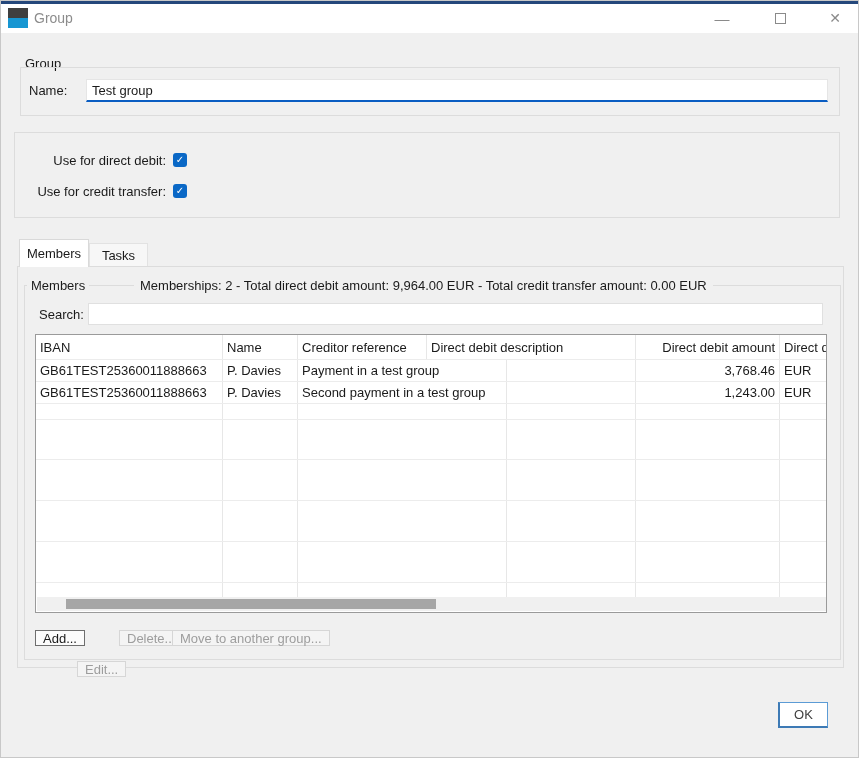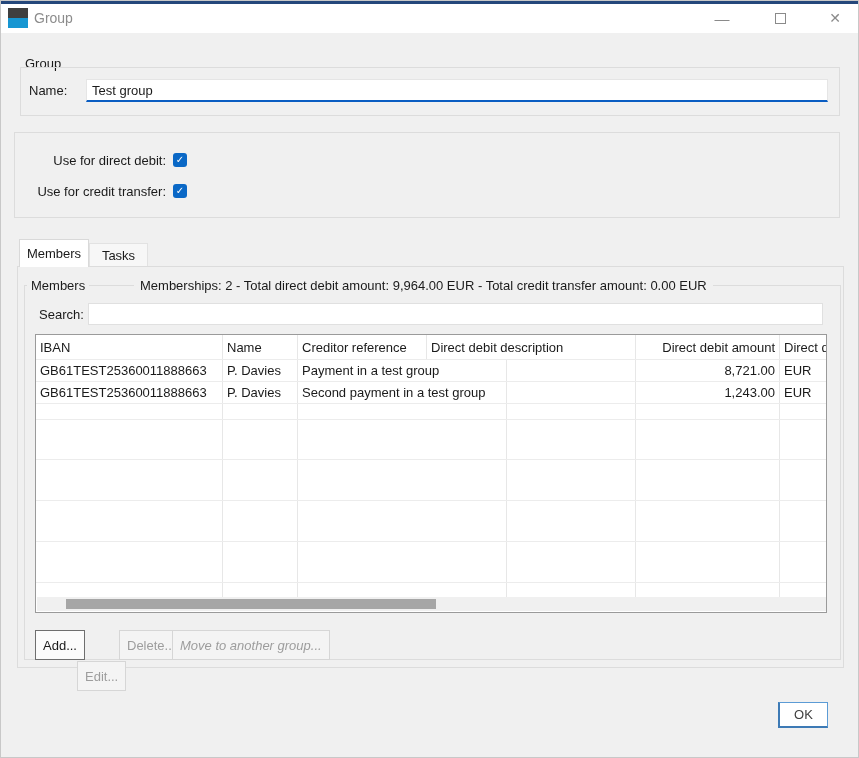--- a/index.html
+++ b/index.html
@@ -77,28 +77,28 @@
   .tcell.num { justify-content: flex-end; }
   .trow-empty .tcell { height: 100%; }
   .e0 { height: 16px; } .e1 { height: 40px; } .e2 { height: 41px; }
   .e3 { height: 41px; } .e4 { height: 41px; } .e5 { height: 15px; border-bottom: none; }
 
   .hscroll { position: absolute; left: 1px; bottom: 1px; width: 793px; height: 14px; background: #f0f0f0; }
   .hscroll-thumb { position: absolute; left: 29px; top: 2px; width: 370px; height: 10px; background: #a6a6a6; cursor: grab; }
 
   
   .btn-row-y { top: 344px; }
-  .mbtn { position: absolute; height: 30px; display: flex; align-items: center; justify-content: center;
+  .mbtn { position: absolute; height: 16px; display: flex; align-items: center; justify-content: center;
     font-size: 13px; padding: 0 7px; background: #fbfbfb; }
   .mbtn.enabled { border: 1px solid #6e6e6e; color: #1a1a1a; cursor: pointer; }
   .mbtn.disabled { border: 1px solid #d6d6d6; color: #9d9d9d; background: #f4f4f4; }
   .btn-add { left: 10px; }
   .btn-edit { left: 52px; margin-top: 31px; }
   .btn-delete { left: 94px; }
-  .btn-move { left: 147px; font-style: italic; }
+  .btn-move { left: 147px; }
 
   
   .ok-button { left: 777px; top: 701px; width: 50px; height: 26px; background: #ffffff;
     border: 1px solid #5b9bd5; border-left: 2px solid #3d7ab5; border-bottom: 2px solid #3d7ab5;
     display: flex; align-items: center; justify-content: center; color: #404040; cursor: pointer; font-size: 13px; }
 </style>
 </head>
 <body>
 
 <div class="window">
@@ -158,21 +158,21 @@
           <div class="tcell col3">Creditor reference</div>
           <div class="tcell col2">Direct debit description</div>
           <div class="tcell col4 num">Direct debit amount</div>
           <div class="tcell col5">Direct debit currency</div>
         </div>
         <div class="trow trow-data">
           <div class="tcell col0">GB61TEST25360011888663</div>
           <div class="tcell col1">P. Davies</div>
           <div class="tcell col2">Payment in a test group</div>
           <div class="tcell col3"></div>
-          <div class="tcell col4 num">8,721.00</div>
+          <div class="tcell col4 num">3,768.46</div>
           <div class="tcell col5">EUR</div>
         </div>
         <div class="trow trow-data">
           <div class="tcell col0">GB61TEST25360011888663</div>
           <div class="tcell col1">P. Davies</div>
           <div class="tcell col2">Second payment in a test group</div>
           <div class="tcell col3"></div>
           <div class="tcell col4 num">1,243.00</div>
           <div class="tcell col5">EUR</div>
         </div>

